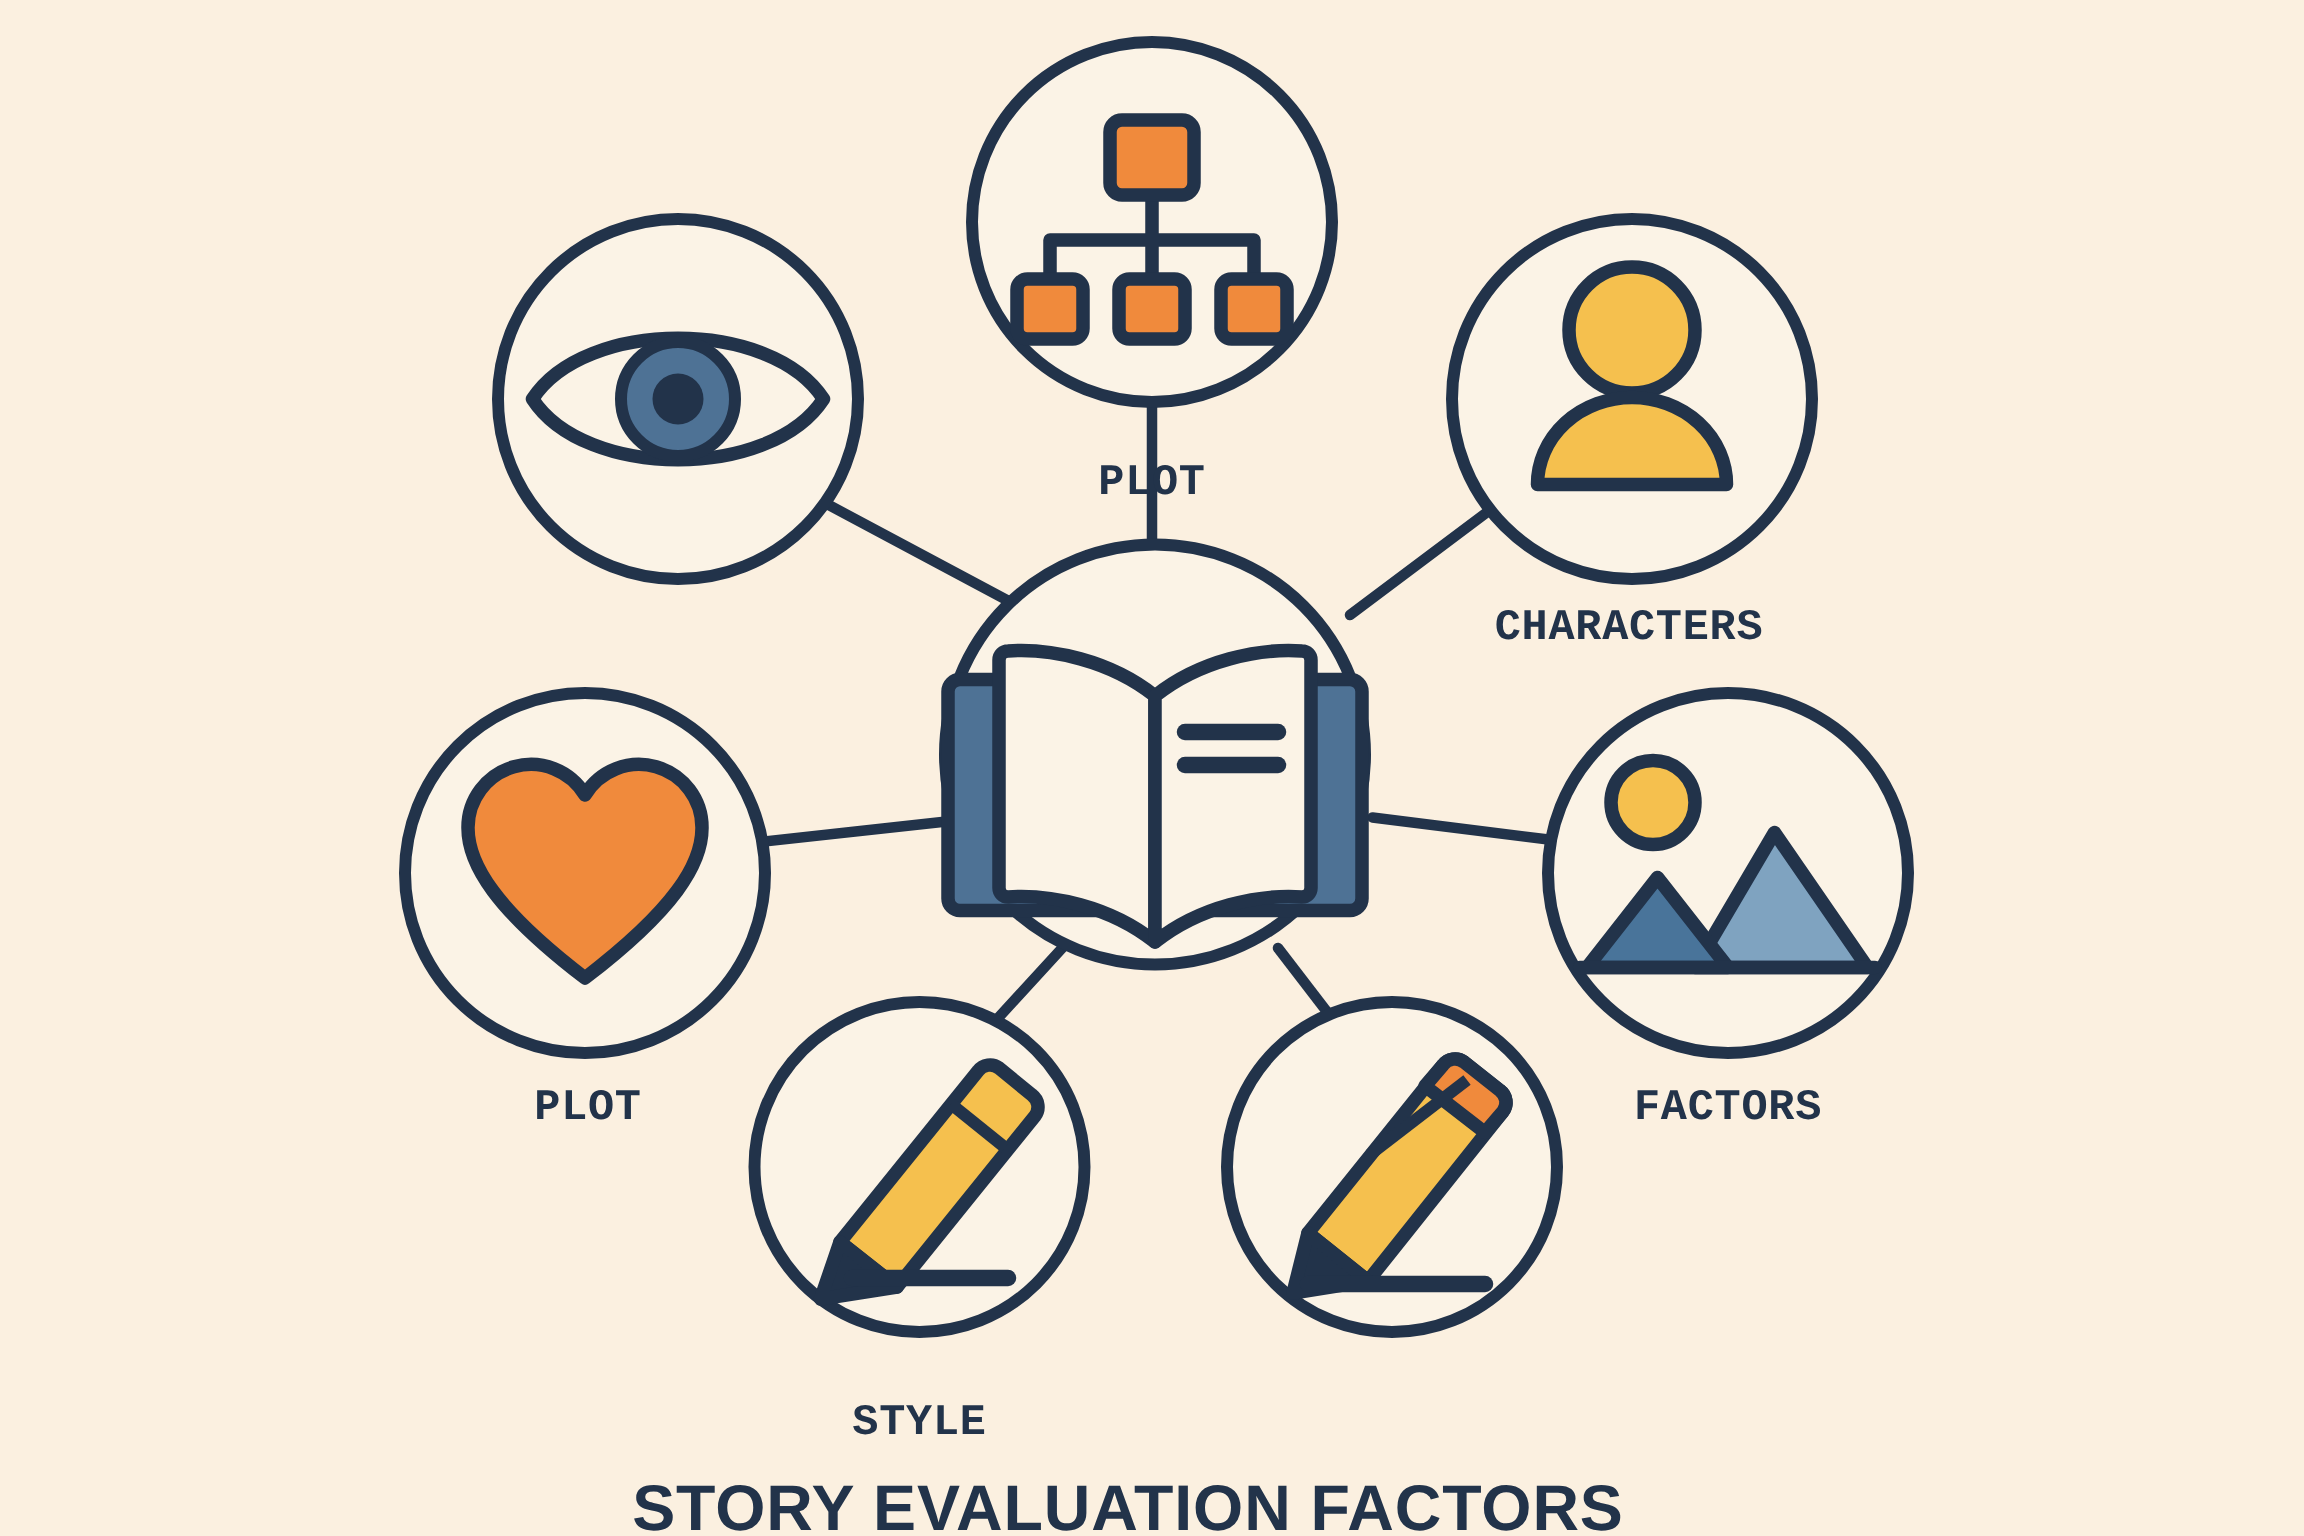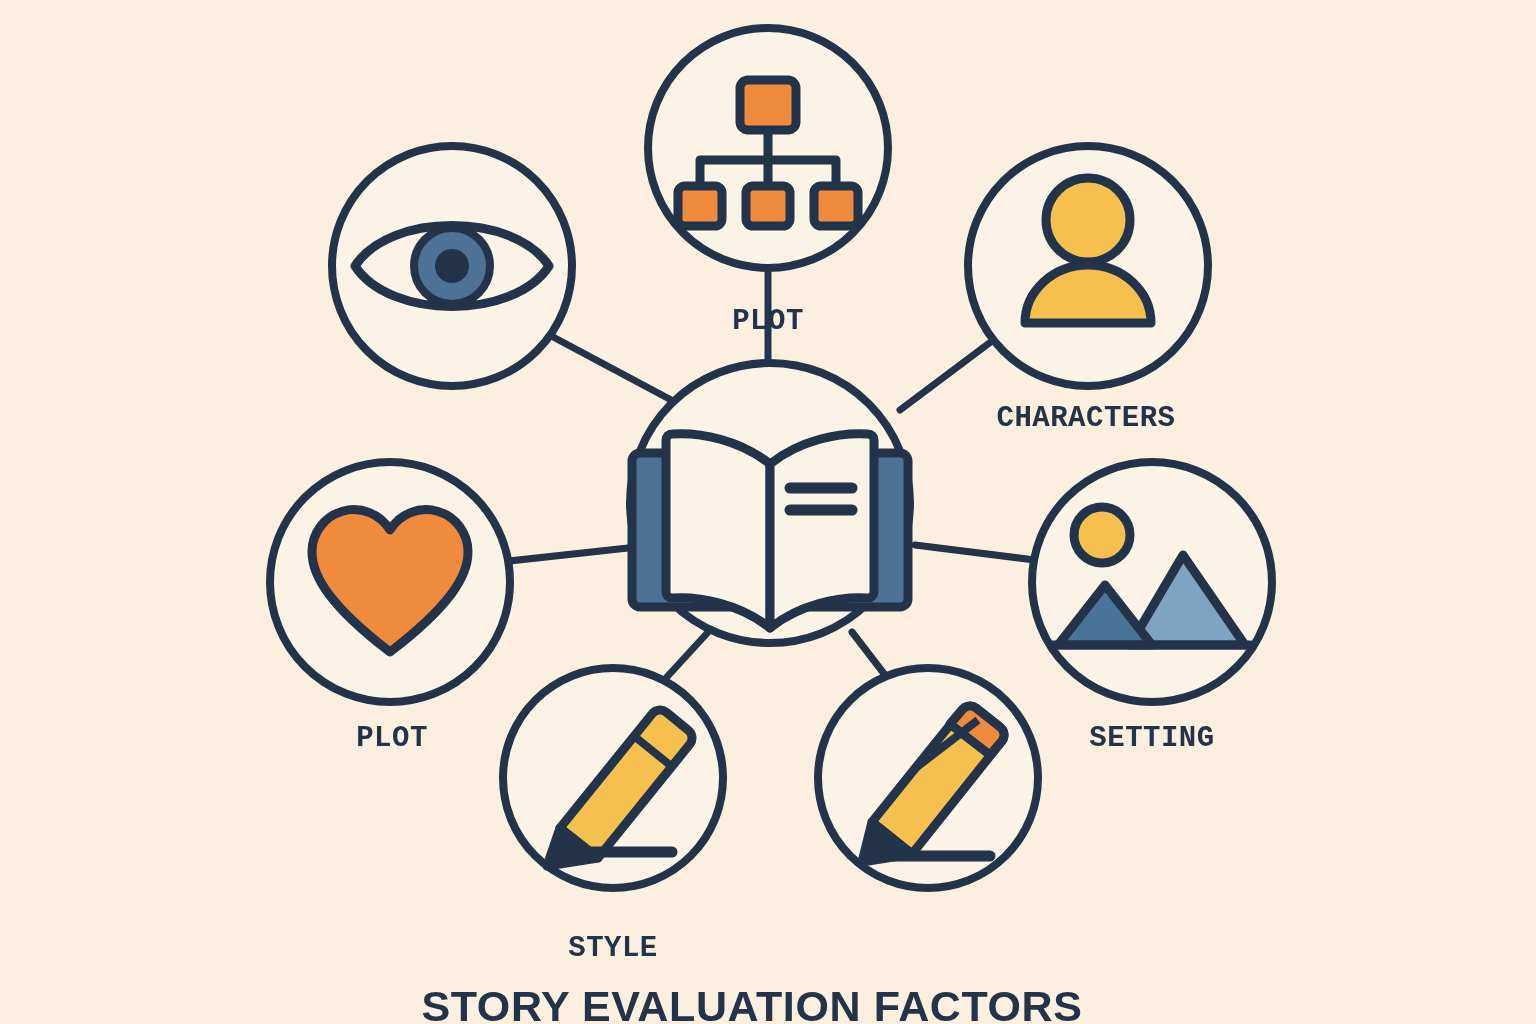--- a/index.html
+++ b/index.html
@@ -160,21 +160,21 @@
       </g>
     </g>
 
   </svg>
 
 
   <div class="node-label" style="left:768px; top:305px;">PLOT</div>
 
   <div class="node-label" style="left:1086px; top:402px;">CHARACTERS</div>
 
-  <div class="node-label" style="left:1152px; top:722px;">SETTING</div>
+  <div class="node-label" style="left:1152px; top:722px;">FACTORS</div>
 
   <div class="node-label" style="left:613px; top:932px;">STYLE</div>
 
   <div class="node-label" style="left:392px; top:722px;">PLOT</div>
 
   <div class="diagram-title" style="left:752px; top:956px;">STORY EVALUATION FACTORS</div>
 
 </div>
 
 </body></html>

